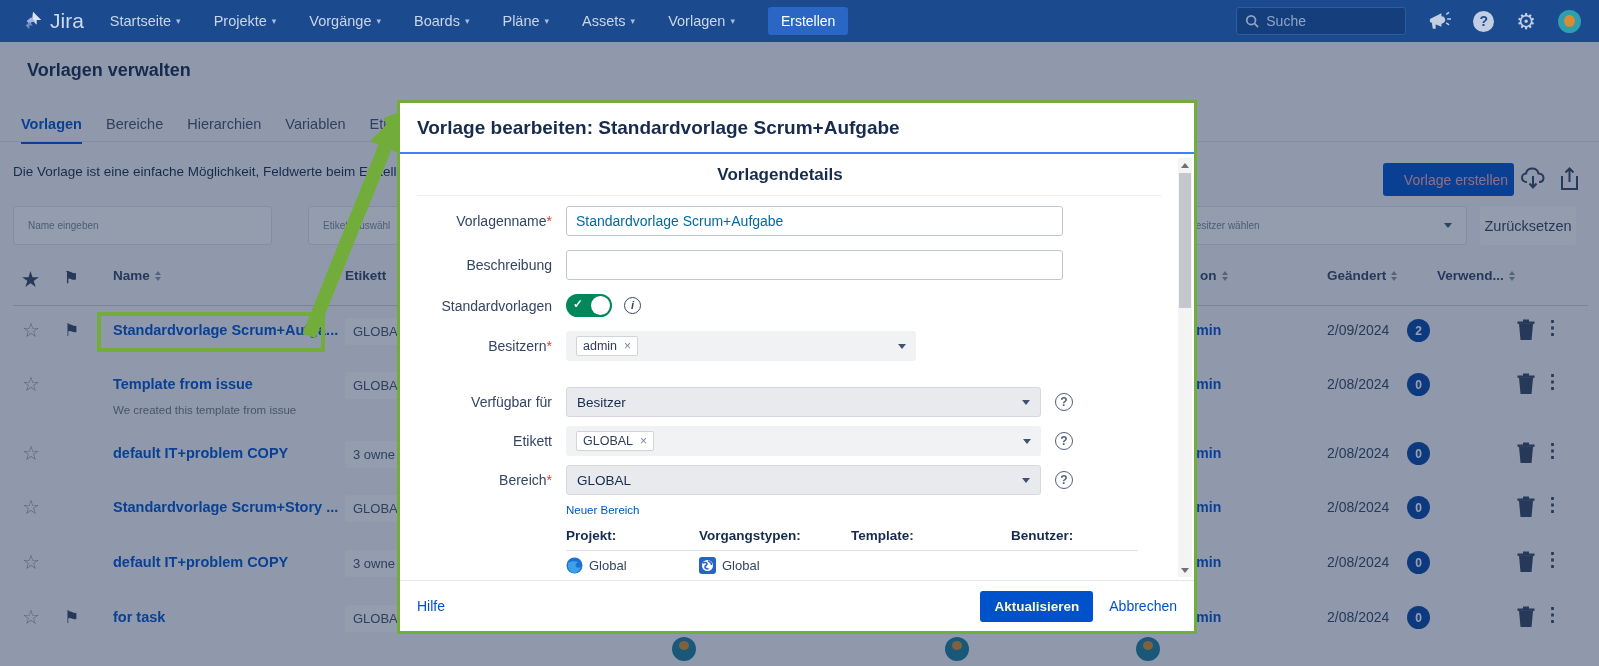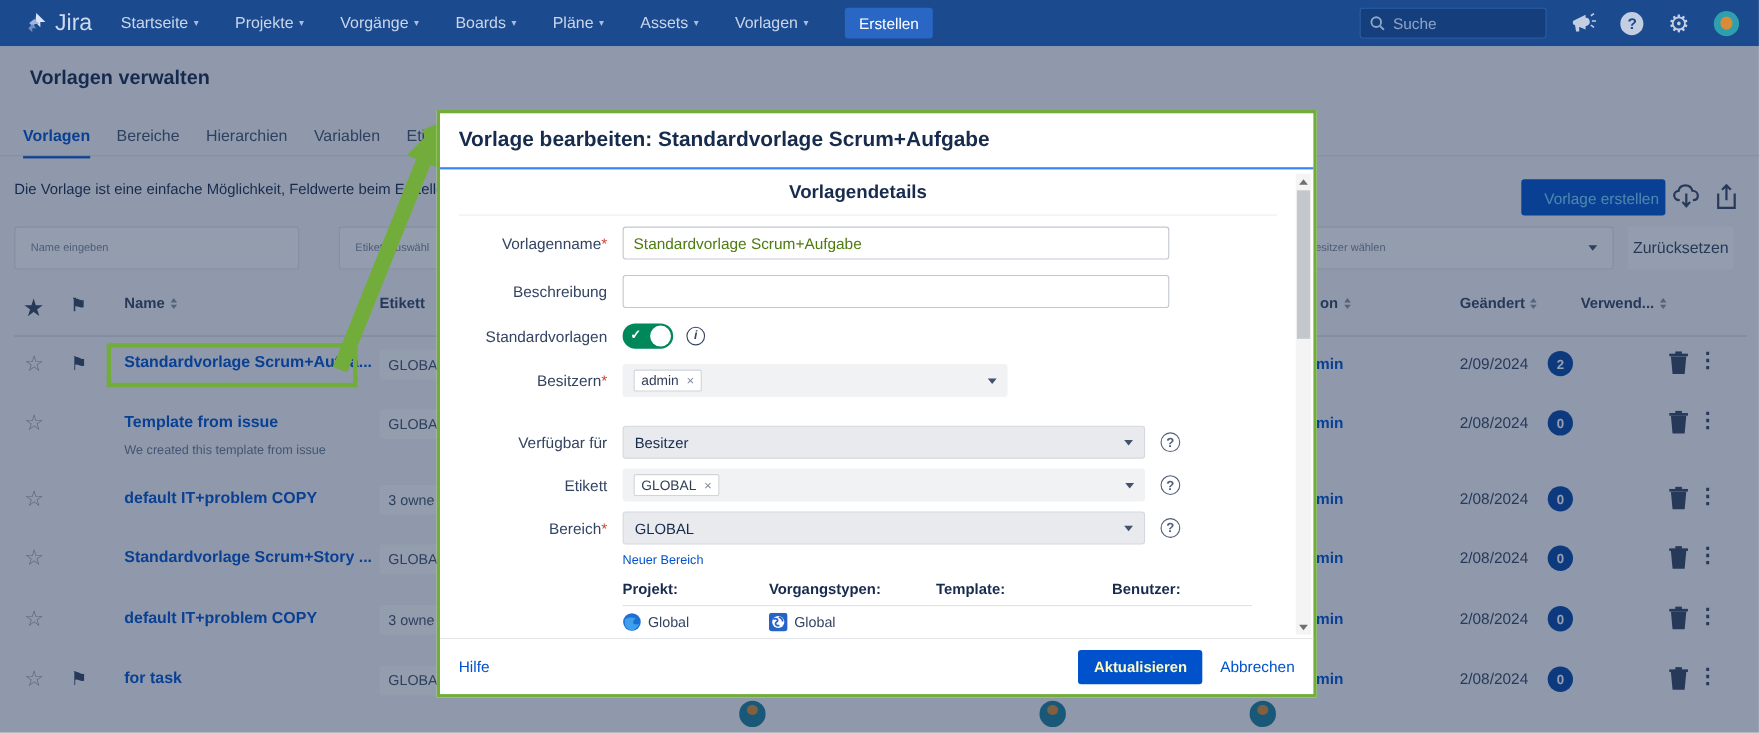--- a/index.html
+++ b/index.html
@@ -45,21 +45,21 @@
   .filter-input { position:absolute; top:164px; height:39px; background:#fafbfc; border:1px solid #dfe1e6;
     border-radius:3px; font-size:10px; color:#7a869a; display:flex; align-items:center; padding:0 14px; }
   input.filter-input { font-family:"Liberation Sans",sans-serif; outline:none; }
   input.filter-input::placeholder { color:#7a869a; }
   .reset-btn { position:absolute; left:1480px; top:164px; width:96px; height:39px; background:#fafbfc;
     border-radius:3px; color:#344563; font-size:14.5px; display:flex; align-items:center; justify-content:center; cursor:pointer; }
   .sel-chev { width:0; height:0; border-left:4px solid transparent; border-right:4px solid transparent;
     border-top:5px solid #42526e; margin-left:auto; }
 
   .create-template-btn { position:absolute; left:1383px; top:121px; width:131px; height:33px; background:#0052cc;
-    color:#7dd3fc; font-size:14px; border-radius:3px; display:flex; align-items:center; justify-content:center; cursor:pointer;padding-left:15px; }
+    color:#fca5a5; font-size:14px; border-radius:3px; display:flex; align-items:center; justify-content:center; cursor:pointer;padding-left:15px; }
   .tool-icon { position:absolute; top:124px; cursor:pointer; }
 
   .thead { position:absolute; top:226px; font-size:13.5px; font-weight:bold; color:#344563; display:flex; align-items:center; }
   .sort { display:inline-block; margin-left:5px; }
   .sort i { display:block; width:0; height:0; border-left:3.5px solid transparent; border-right:3.5px solid transparent; }
   .sort .up { border-bottom:4px solid #8993a4; margin-bottom:2px; }
   .sort .dn { border-top:4px solid #8993a4; }
   .table-divider { position:absolute; left:13px; top:263px; width:1575px; height:1px; background:#c9cfd8; }
 
   .row { position:absolute; left:0; width:1599px; height:44px; }
@@ -93,21 +93,21 @@
   .modal-header { position:absolute; left:0; top:0; width:794px; height:51px; border-bottom:2px solid #3b82f6;
     display:flex; align-items:center; padding-left:17px; }
   .modal-title { font-size:19px; font-weight:bold; color:#172b4d; }
   .modal-body { position:absolute; left:0; top:53px; width:794px; height:423px; overflow:hidden; }
   .section-title { text-align:center; width:760px; font-size:17px; font-weight:bold; color:#172b4d; padding-top:9px; }
   .section-divider { width:744px; height:1px; background:#ebedf0; margin:10px 0 0 17px; }
   .frow { display:flex; align-items:center; margin-left:0; }
   .flabel { width:152px; text-align:right; font-size:14px; color:#344563; margin-right:14px; flex:none; }
   .req { color:#d04437; }
   .txt-input { width:497px; height:30px; border:1px solid #c1c7d0; border-radius:3px; font-size:14px;
-    color:#4d7c0f; padding:0 9px; font-family:"Liberation Sans",sans-serif; outline:none; background:#fff; }
+    color:#0369a1; padding:0 9px; font-family:"Liberation Sans",sans-serif; outline:none; background:#fff; }
   .sel { height:30px; border-radius:3px; display:flex; align-items:center; padding:0 10px; font-size:13.5px;
     color:#172b4d; cursor:pointer; }
   .sel.light { background:#f1f2f4; }
   .sel.gray { background:#e9eaee; border:1px solid #d5d8de; }
   .chip { background:#fff; border:1px solid #d0d4db; border-radius:2px; font-size:12.5px; color:#303e56;
     padding:2px 6px; display:flex; align-items:center; }
   .chip .x { color:#7a869a; margin-left:7px; font-size:12px; cursor:pointer; }
   .toggle { width:46px; height:23px; background:#00875a; border-radius:12px; position:relative; cursor:pointer; }
   .toggle .chk { position:absolute; left:7px; top:3px; color:#fff; font-size:12px; font-weight:bold; }
   .toggle .knob { position:absolute; right:2px; top:2px; width:19px; height:19px; border-radius:50%; background:#fff; }

